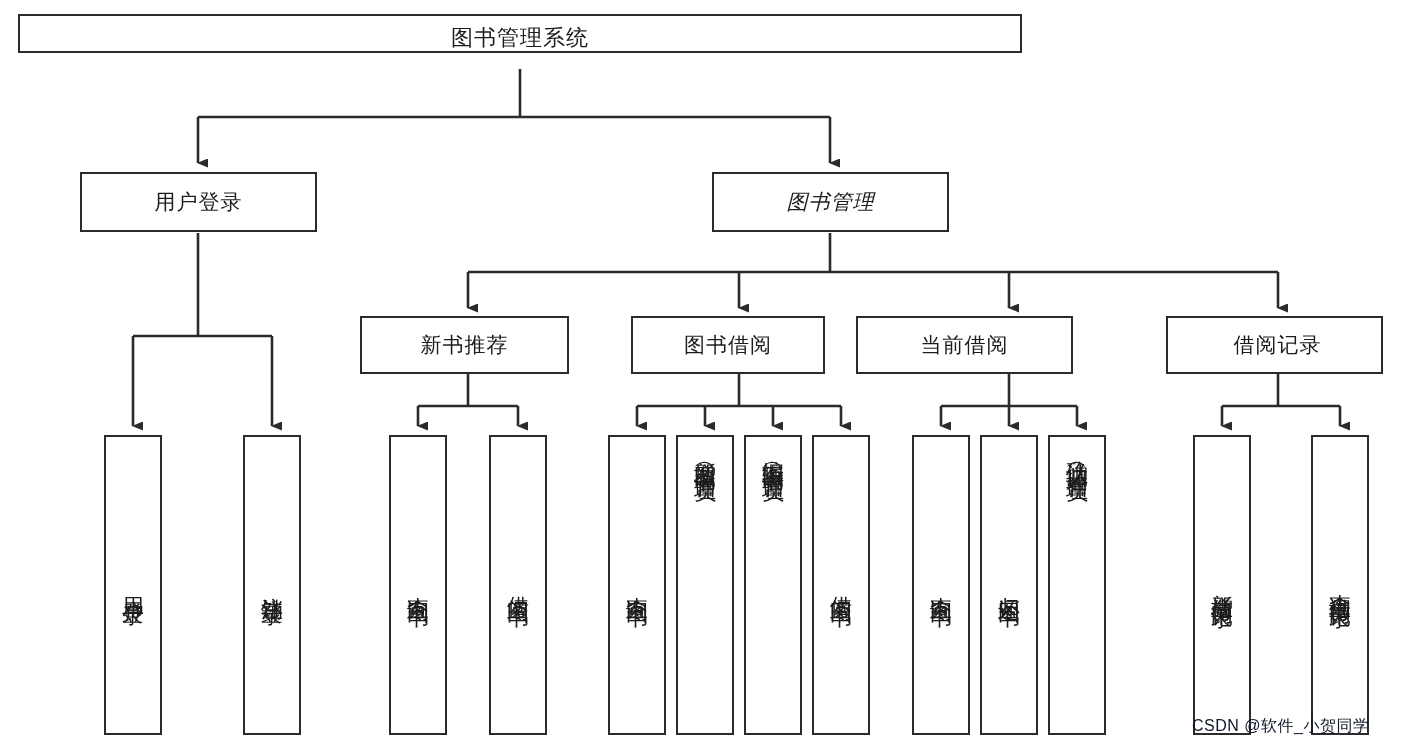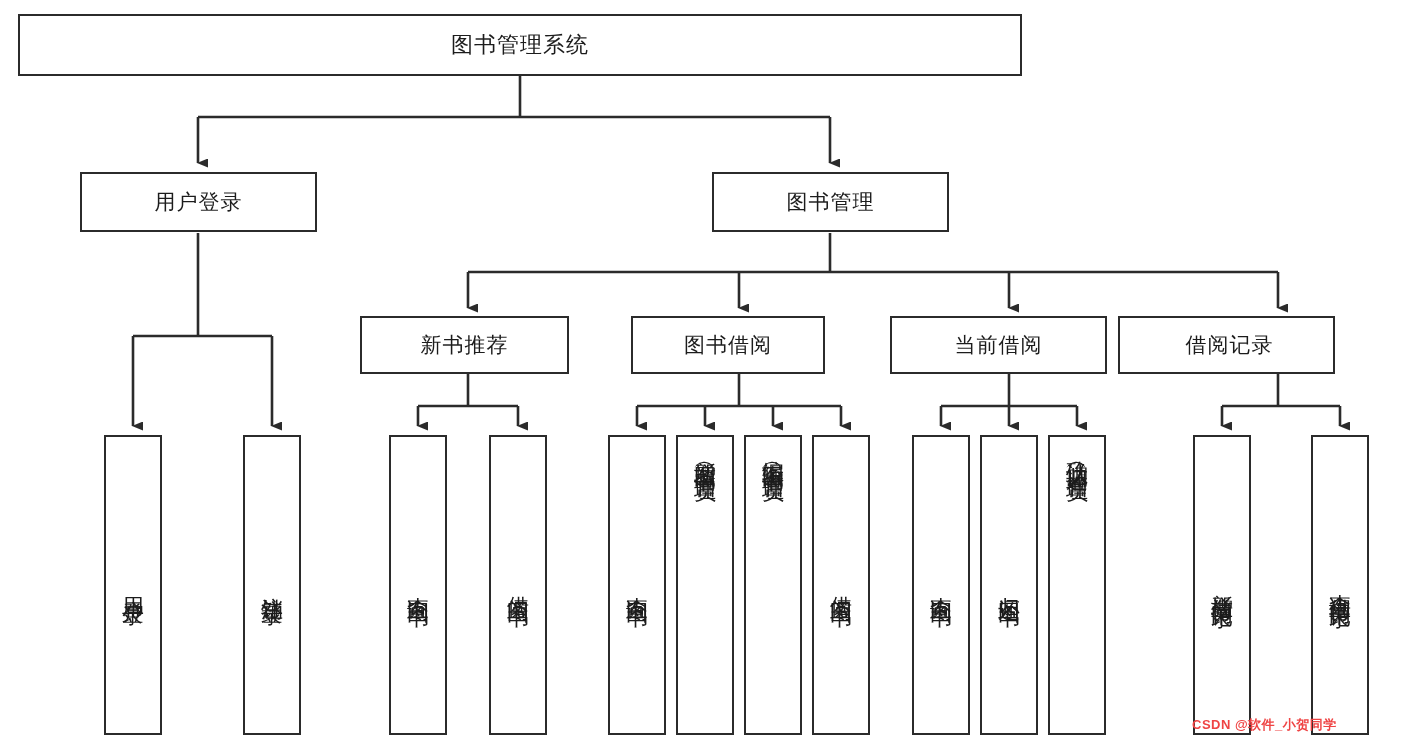--- a/index.html
+++ b/index.html
@@ -61,26 +61,25 @@
     line-height: 1.28;
     letter-spacing: 3px;
     white-space: nowrap;
   }
   .node.leaf.tall-text {
     align-items: flex-start;
     padding-top: 6px;
   }
   .watermark {
     position: absolute;
-    color: #ef4444;
-    font-size: 13px;
+    color: #0f172a;
+    font-size: 16px;
     letter-spacing: 0.5px;
     white-space: nowrap;
     user-select: none;
-    font-weight: bold;
   }
 </style>
 </head>
 <body>
 
 <div id="canvas">
 
   <svg id="edges" viewBox="0 0 1405 747" xmlns="http://www.w3.org/2000/svg">
     <defs>
       <marker id="arrowhead" markerWidth="9" markerHeight="11" refX="4.5" refY="10" orient="auto" markerUnits="userSpaceOnUse">
@@ -124,41 +123,41 @@
       <path d="M1009,406 L1009,426" marker-end="url(#arrowhead)"></path>
       <path d="M1077,406 L1077,426" marker-end="url(#arrowhead)"></path>
 
       <path d="M1278,374 L1278,406"></path>
       <path d="M1222,406 L1340,406"></path>
       <path d="M1222,406 L1222,426" marker-end="url(#arrowhead)"></path>
       <path d="M1340,406 L1340,426" marker-end="url(#arrowhead)"></path>
     </g>
   </svg>
 
-  <div class="node horiz root" style="left:18px; top:14px; width:1004px; height:62px;">
+  <div class="node horiz root" style="left:18px; top:14px; width:1004px; height:39px;align-items:flex-end;">
     <span class="node-label">图书管理系统</span>
   </div>
 
   <div class="node horiz" style="left:80px; top:172px; width:237px; height:60px;">
     <span class="node-label">用户登录</span>
   </div>
-  <div class="node horiz" style="left:712px; top:172px; width:237px; height:60px;">
+  <div class="node horiz" style="left:712px; top:172px; width:237px; height:60px;font-style:italic;">
     <span class="node-label">图书管理</span>
   </div>
 
   <div class="node horiz" style="left:360px; top:316px; width:209px; height:58px;">
     <span class="node-label">新书推荐</span>
   </div>
   <div class="node horiz" style="left:631px; top:316px; width:194px; height:58px;">
     <span class="node-label">图书借阅</span>
   </div>
-  <div class="node horiz" style="left:890px; top:316px; width:217px; height:58px;">
+  <div class="node horiz" style="left:856px; top:316px; width:217px; height:58px;">
     <span class="node-label">当前借阅</span>
   </div>
-  <div class="node horiz" style="left:1118px; top:316px; width:217px; height:58px;padding-left:6px;">
+  <div class="node horiz" style="left:1166px; top:316px; width:217px; height:58px;padding-left:6px;">
     <span class="node-label">借阅记录</span>
   </div>
 
   <div class="node leaf" style="left:104px; top:435px; width:58px; height:300px;">
     <span class="node-label">用户登录</span>
   </div>
   <div class="node leaf" style="left:243px; top:435px; width:58px; height:300px;">
     <span class="node-label">注销登录</span>
   </div>
 

